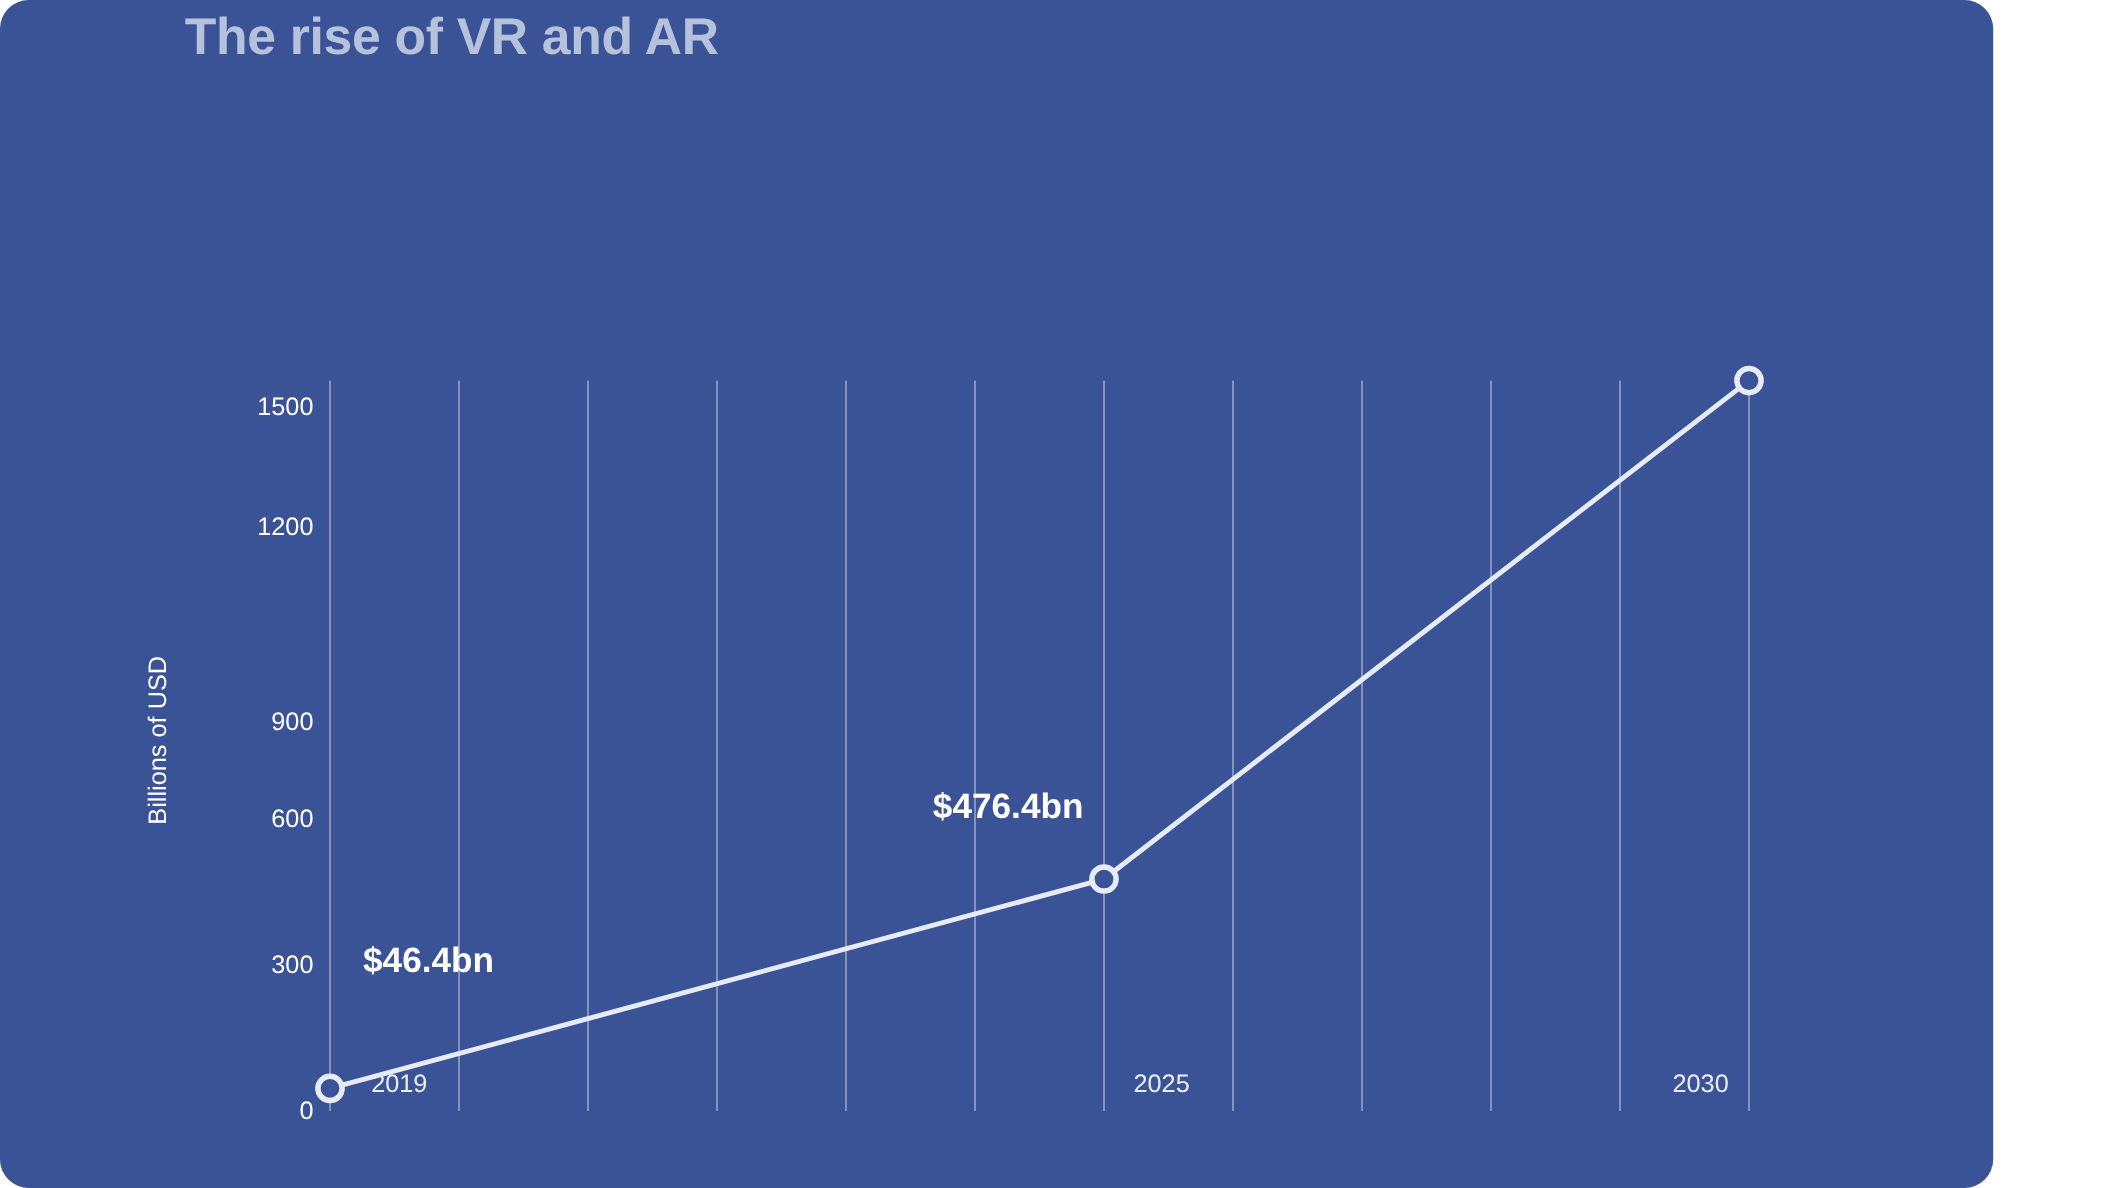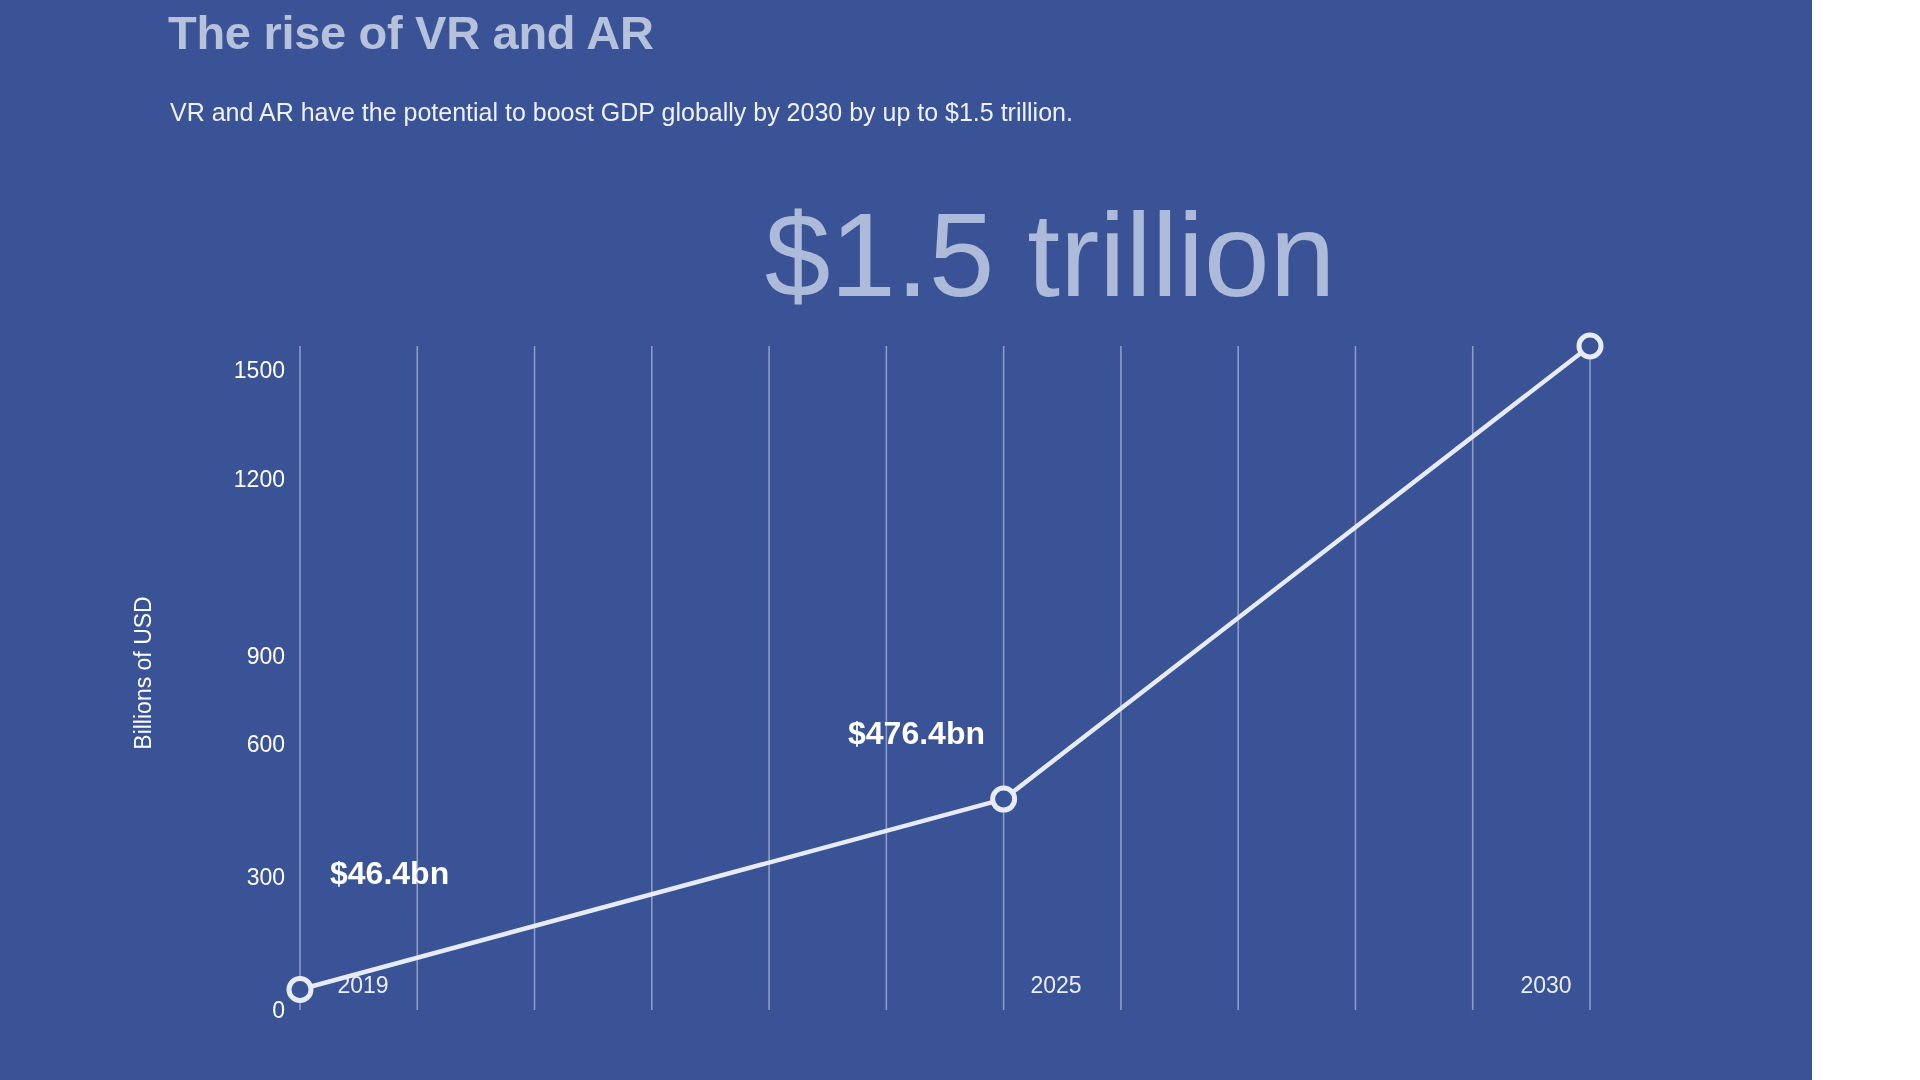--- a/index.html
+++ b/index.html
@@ -25,20 +25,21 @@
 
   
   #panel {
     position: absolute;
     left: 0;
     top: 0;
     width: 1812px;
     height: 1080px;
     background: #3a5296;
     overflow: hidden;
+    border-radius: 26px;
   }
 
   
   #title {
     position: absolute;
     left: 168px;
     top: 5px;
     font-size: 47px;
     font-weight: bold;
     color: #b6c1dc;
@@ -136,23 +137,21 @@
   #label-2025 { left: 848px; top: 715px; }
 </style>
 </head>
 <body>
 
 <div id="slide">
 
   <div id="panel">
 
     <div id="title">The rise of VR and AR</div>
-    <div id="subtitle">VR and AR have the potential to boost GDP globally by 2030 by up to $1.5 trillion.</div>
 
-    <div id="callout">$1.5 trillion</div>
 
     <div id="yticks">
       <div class="ytick" style="top:100%;">0</div>
       <div class="ytick" style="top:80%;">300</div>
       <div class="ytick" style="top:60%;">600</div>
       <div class="ytick" style="top:40%;margin-top:44px;">900</div>
       <div class="ytick" style="top:20%;">1200</div>
       <div class="ytick" style="top:0%;margin-top:24px;">1500</div>
     </div>
 

